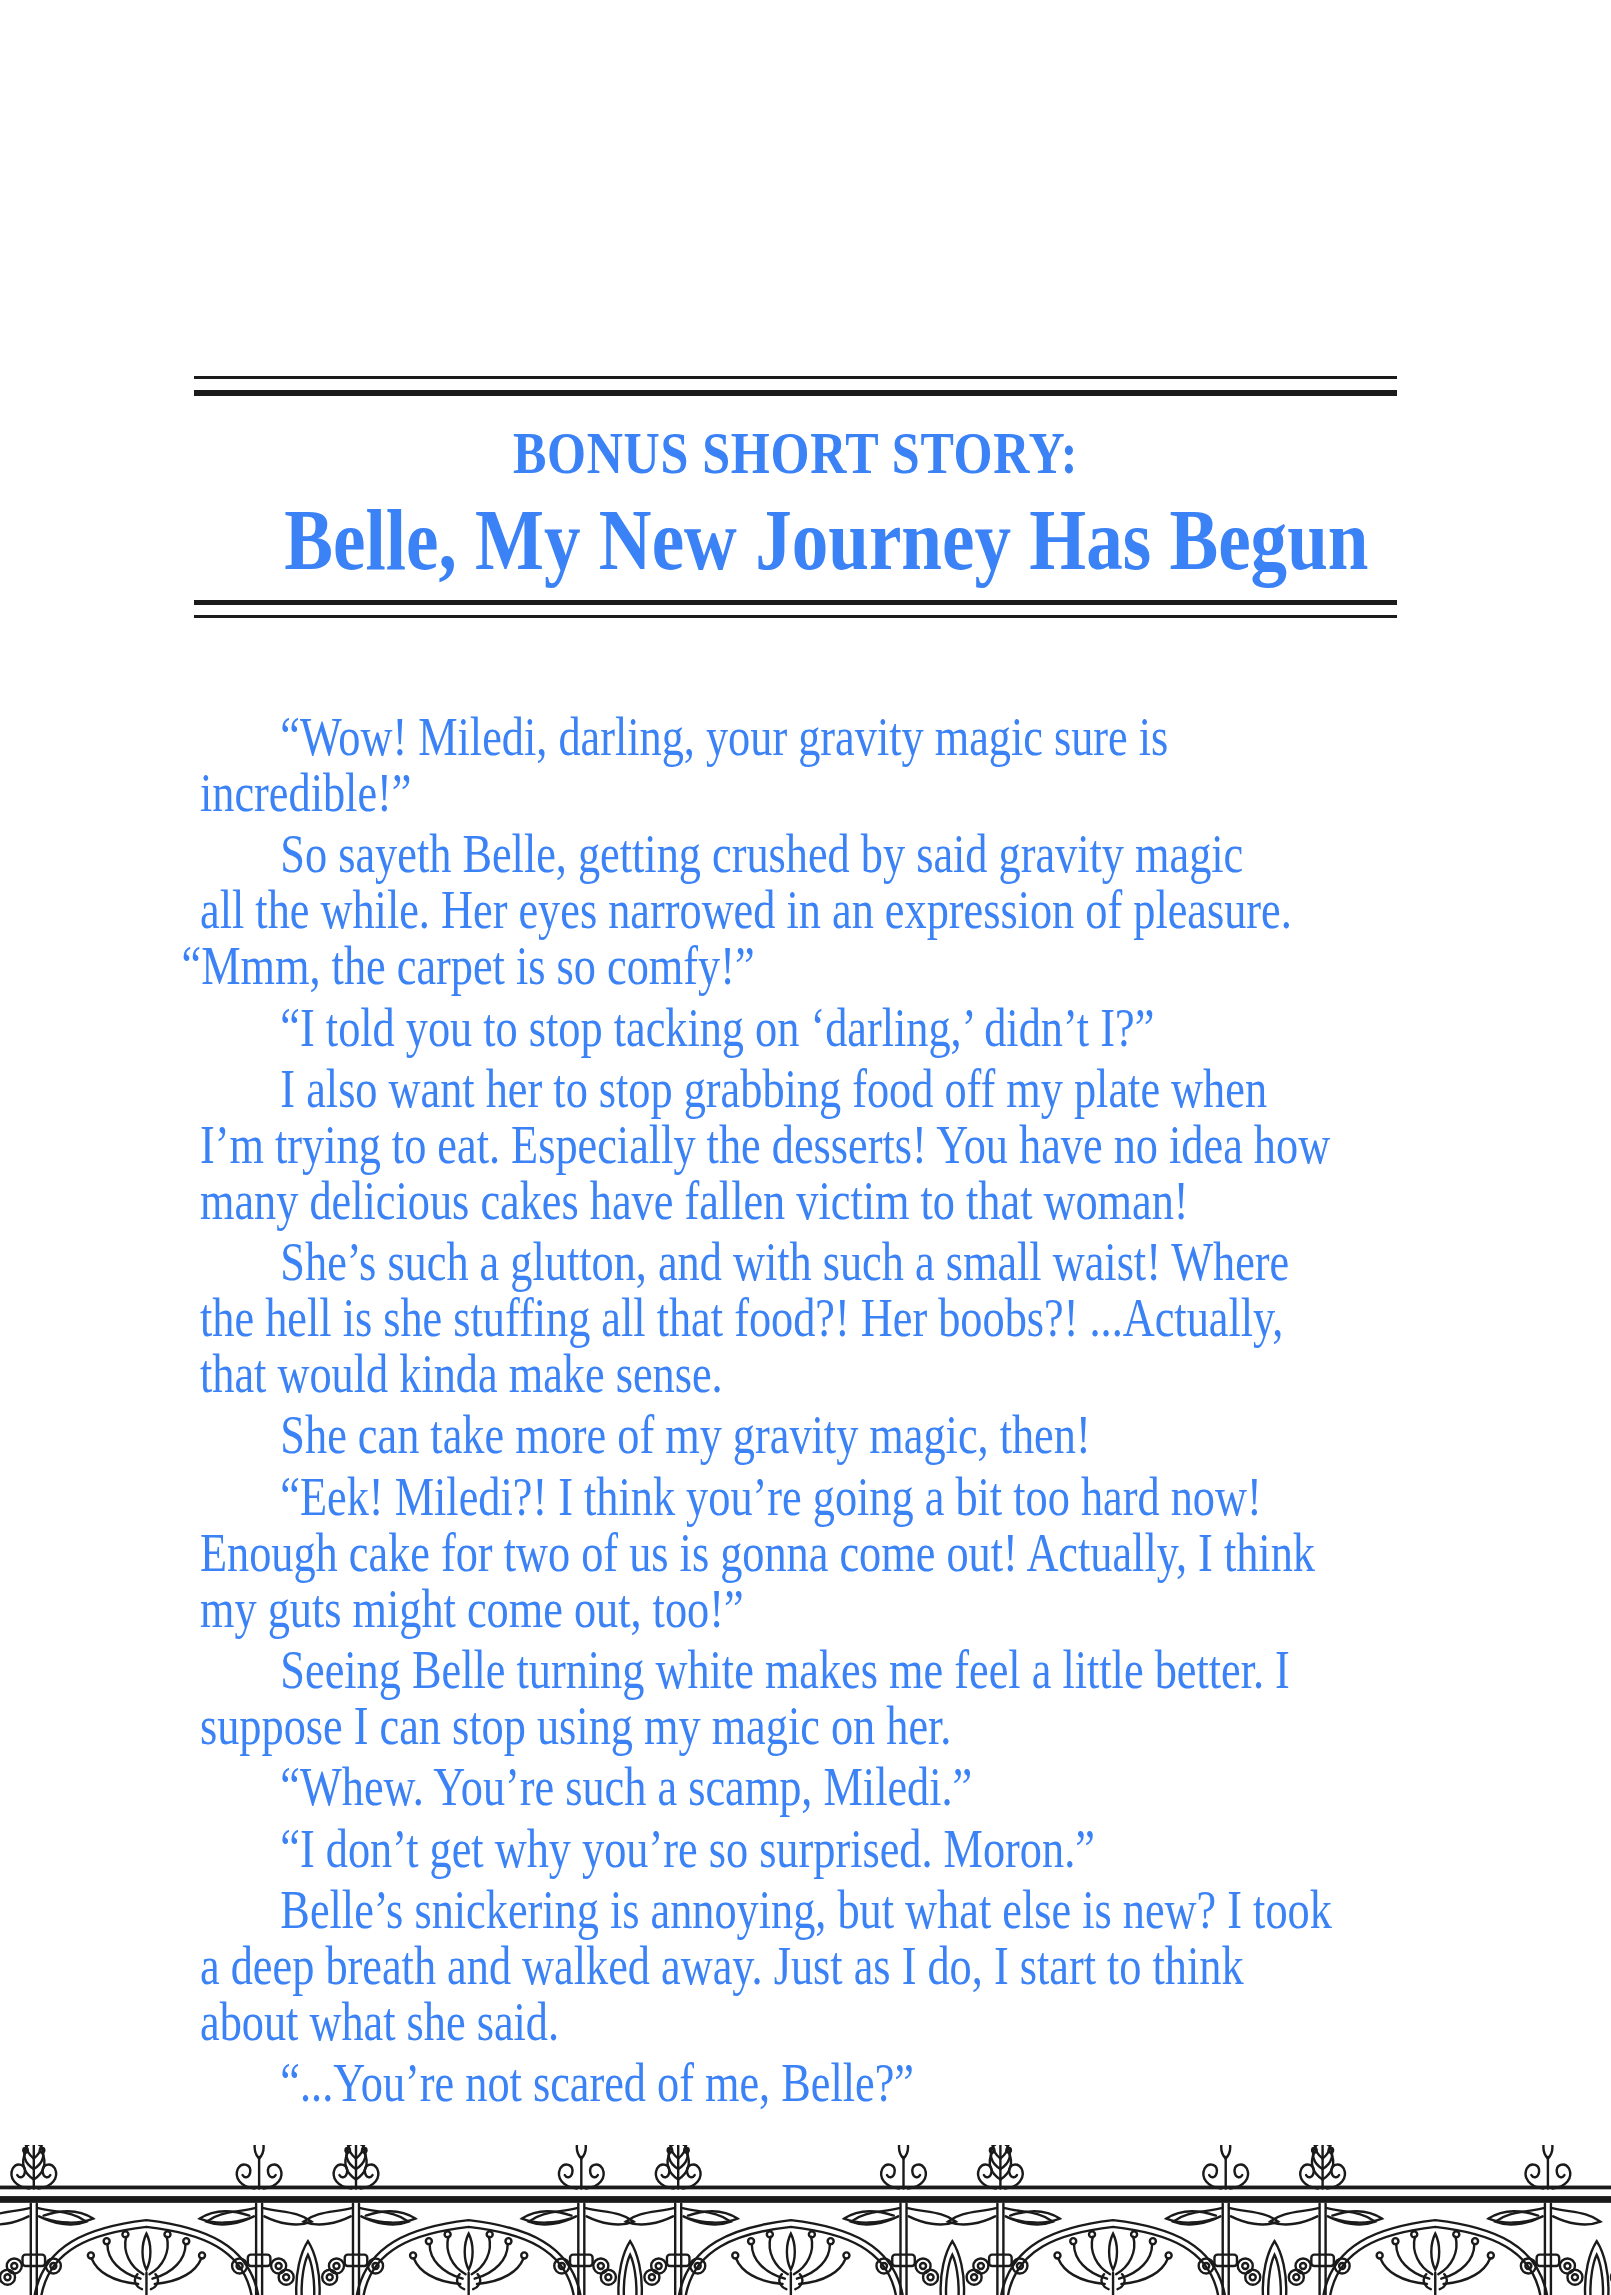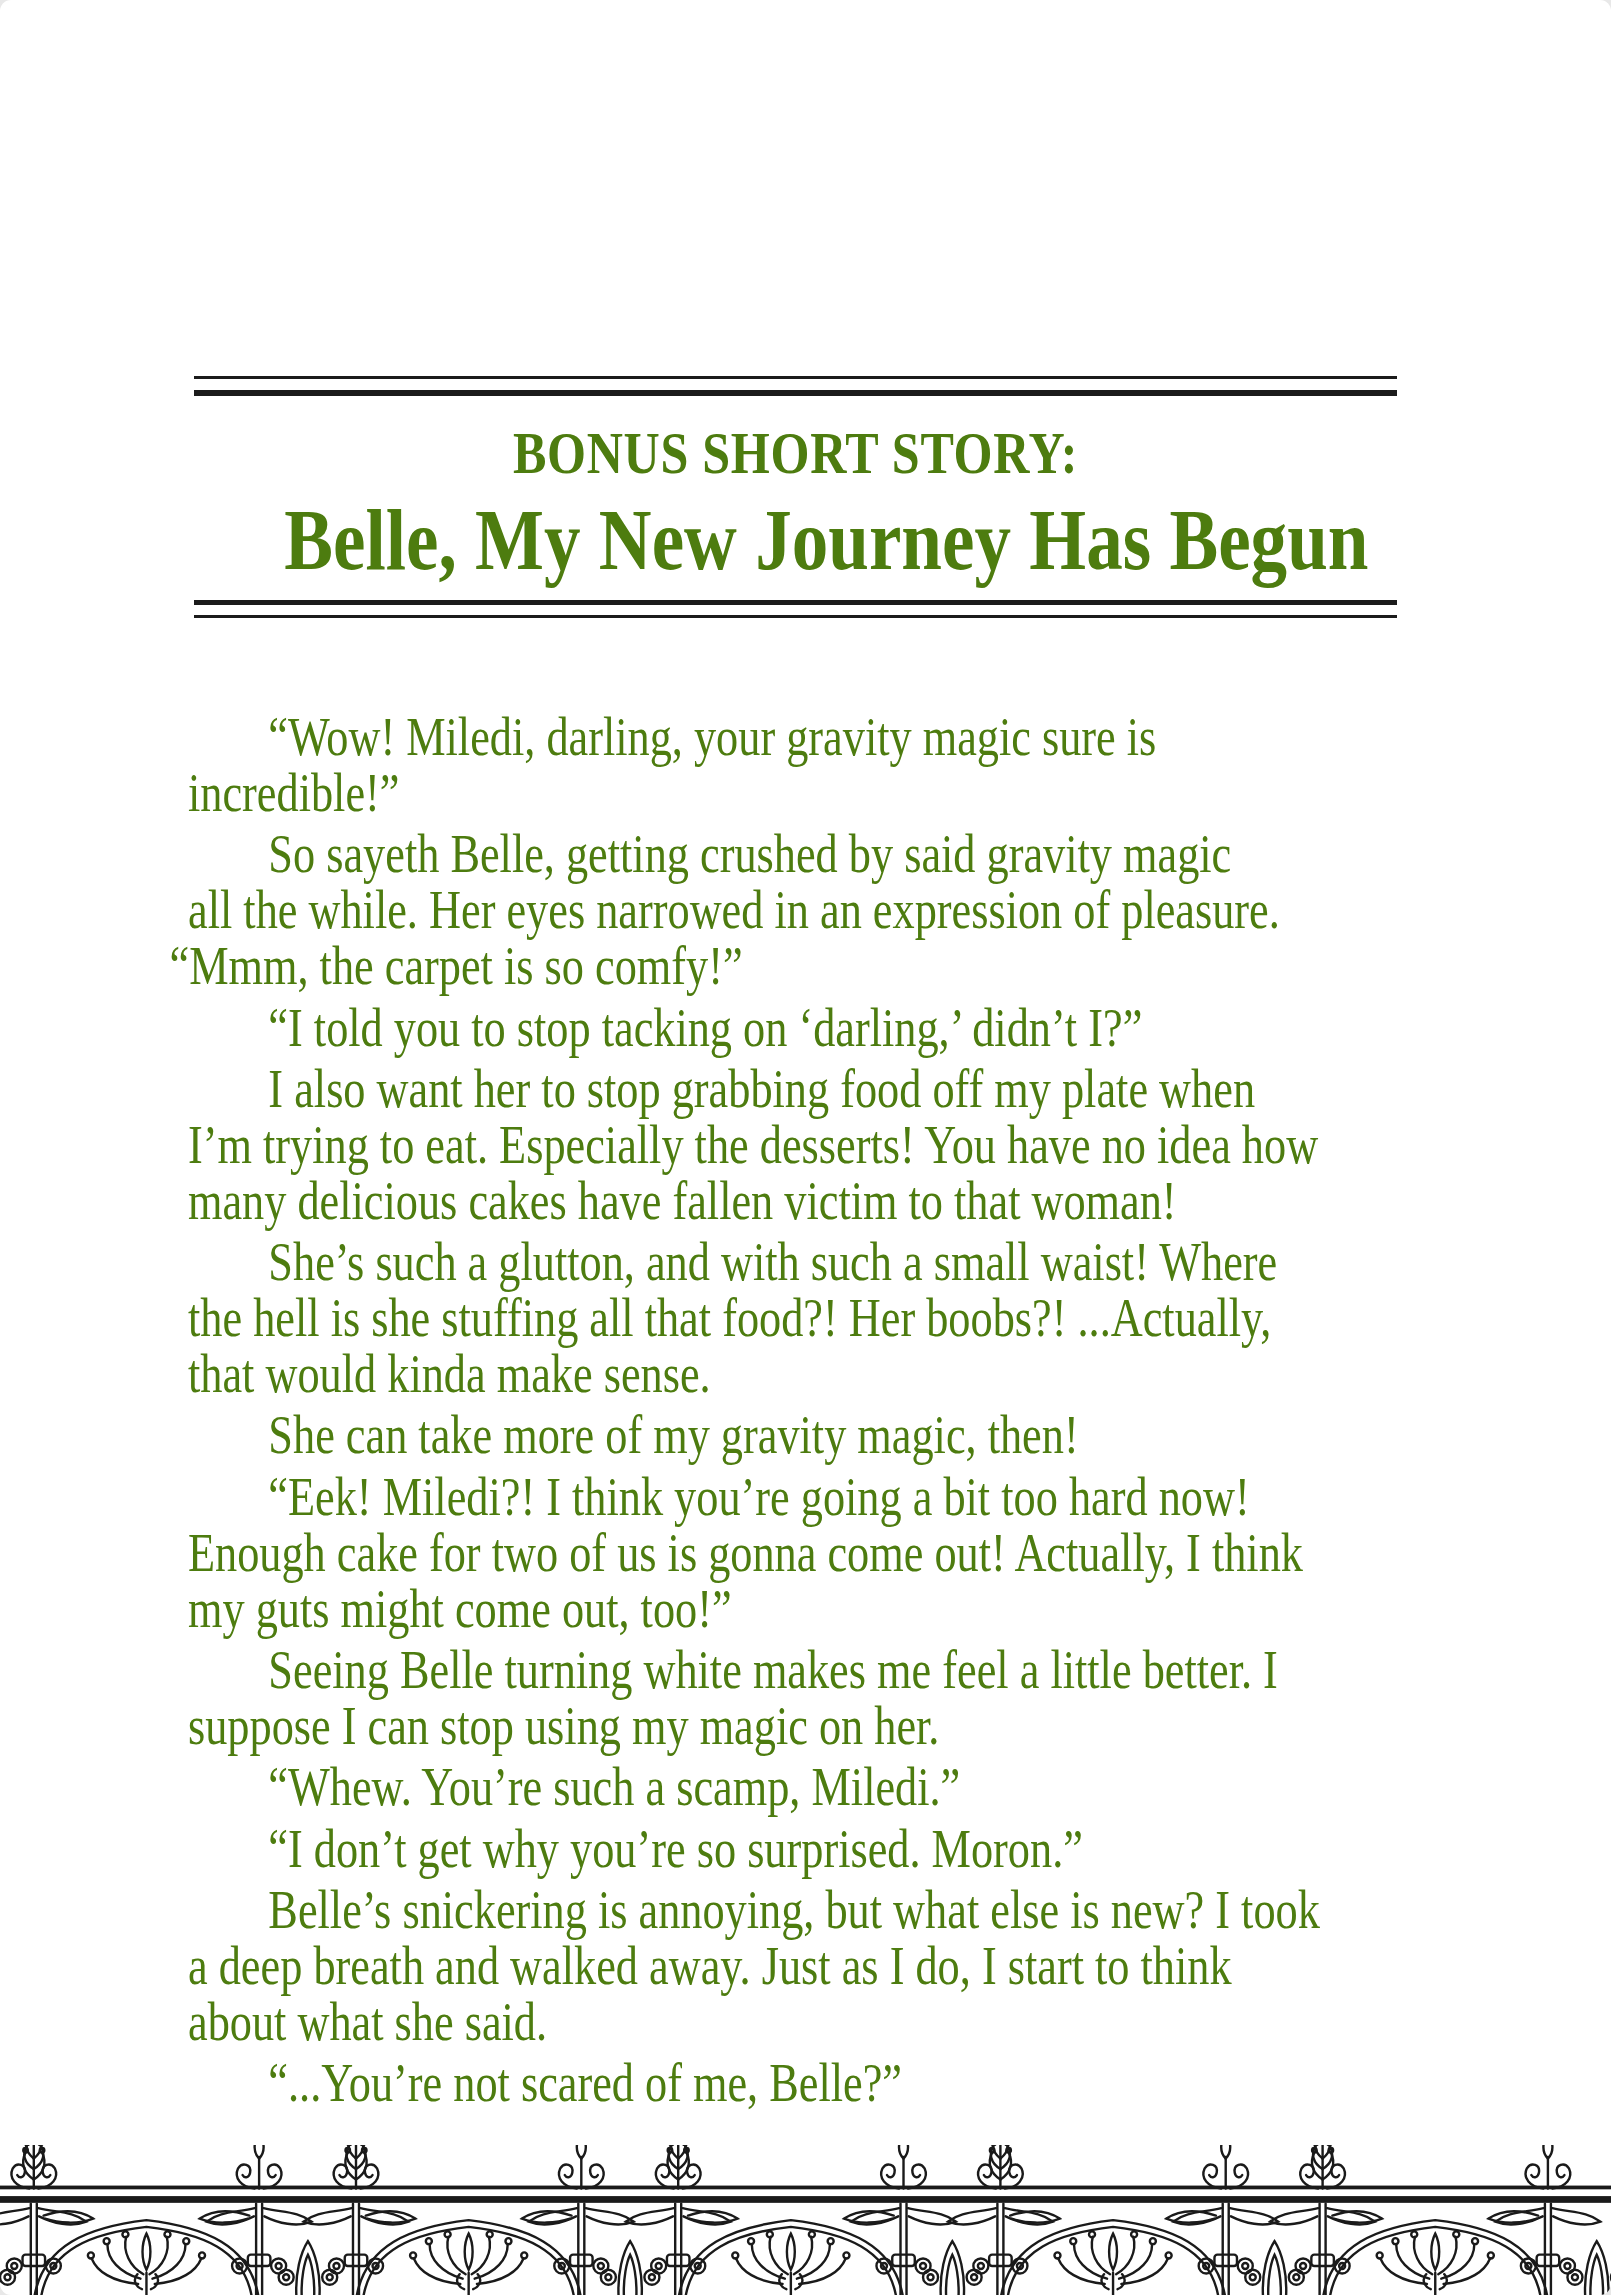--- a/index.html
+++ b/index.html
@@ -1,38 +1,37 @@
 <!DOCTYPE html>
 <html style="font-size:12px"><head>
 <meta charset="utf-8">
 <style>
   html,body{margin:0;padding:0;background:#e8e8e8;}
   .page{
     position:relative;width:1611px;height:2295px;background:#ffffff;
-    overflow:hidden;font-family:"Liberation Serif","DejaVu Serif",serif;color:#4d7c0f;
+    overflow:hidden;font-family:"Liberation Serif","DejaVu Serif",serif;color:#3b82f6;
     margin:0 auto;
-    border-radius:11px;
   }
   
   .chapter-header{position:absolute;left:194px;top:376px;width:1203px;text-align:center;}
   .rule{background:#1b1b1b;width:100%;}
   .rule-thin-top{height:3px;}
   .rule-thick-top{height:5.3px;margin-top:11.3px;}
   .kicker{
     margin-top:25.5px;font-size:59px;line-height:65px;font-weight:700;
     letter-spacing:0.8px;transform:scaleX(0.85);white-space:nowrap;
   }
   .title{
     margin-top:4.5px;font-size:86px;line-height:98px;font-weight:700;
     transform:scaleX(0.85);white-space:nowrap;
   }
   .rule-thick-bottom{height:5.3px;margin-top:11.3px;}
   .rule-thin-bottom{height:3px;margin-top:9.8px;}
   
-  .story{position:absolute;left:188px;top:709px;width:1248px;}
+  .story{position:absolute;left:200px;top:709px;width:1248px;}
   .para{
     width:1525px;transform:scaleX(0.82);transform-origin:0 0;
     font-size:54px;line-height:56px;margin:0 0 5.3px 0;
   }
   .line{white-space:nowrap;}
   .line.first{padding-left:98px;}
   .line.hang{margin-left:-22.5px;}
   
   .ornament{position:absolute;left:0;top:2145px;width:1611px;height:151px;}
 </style>

